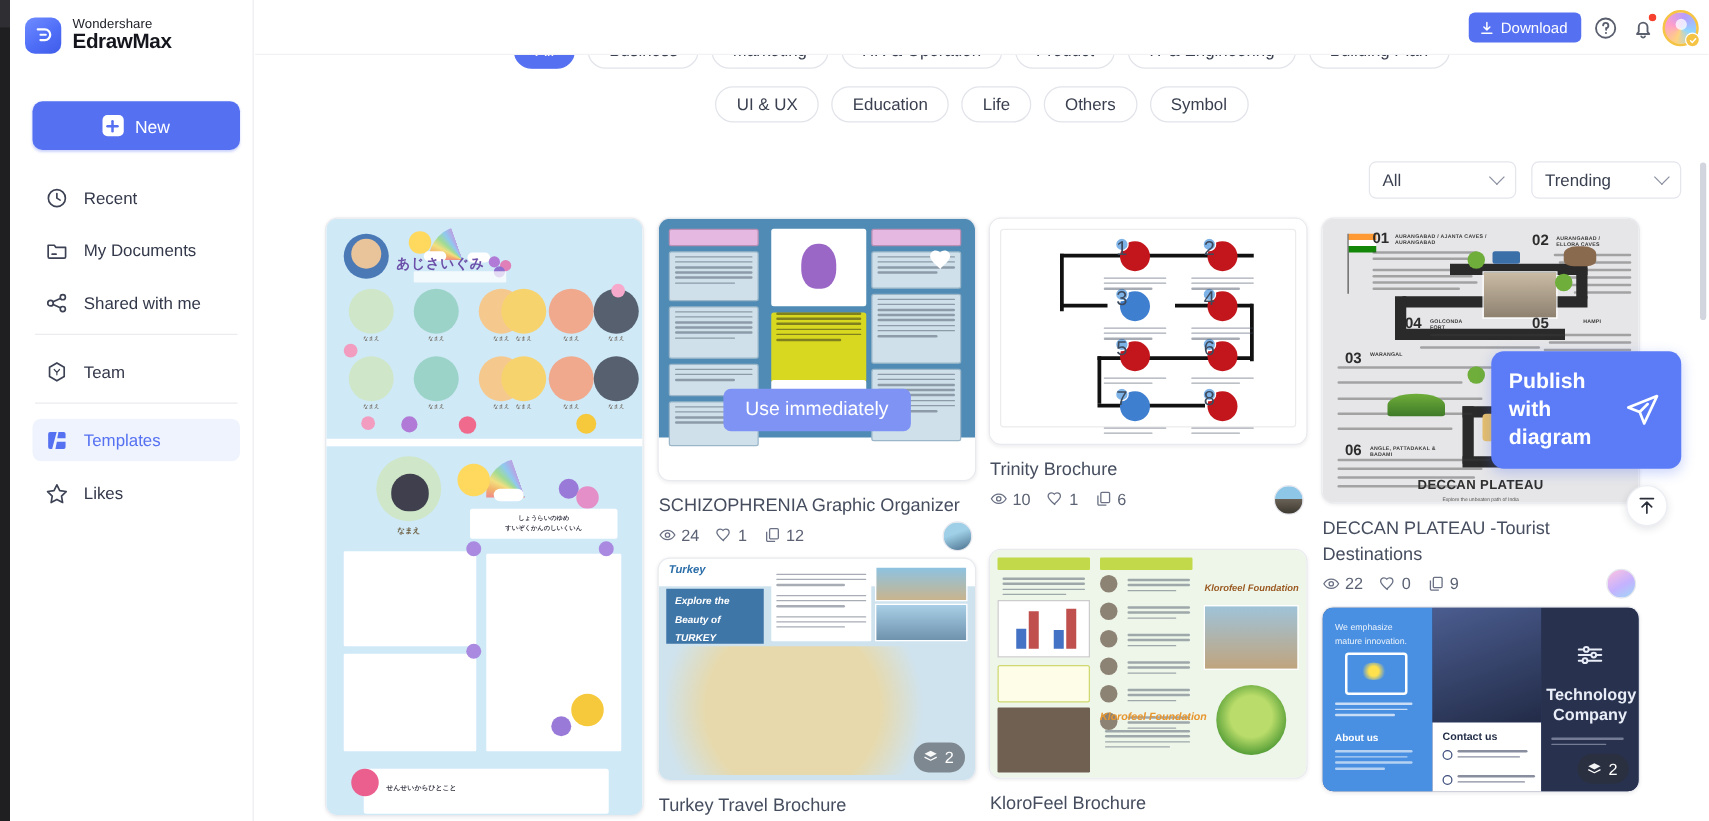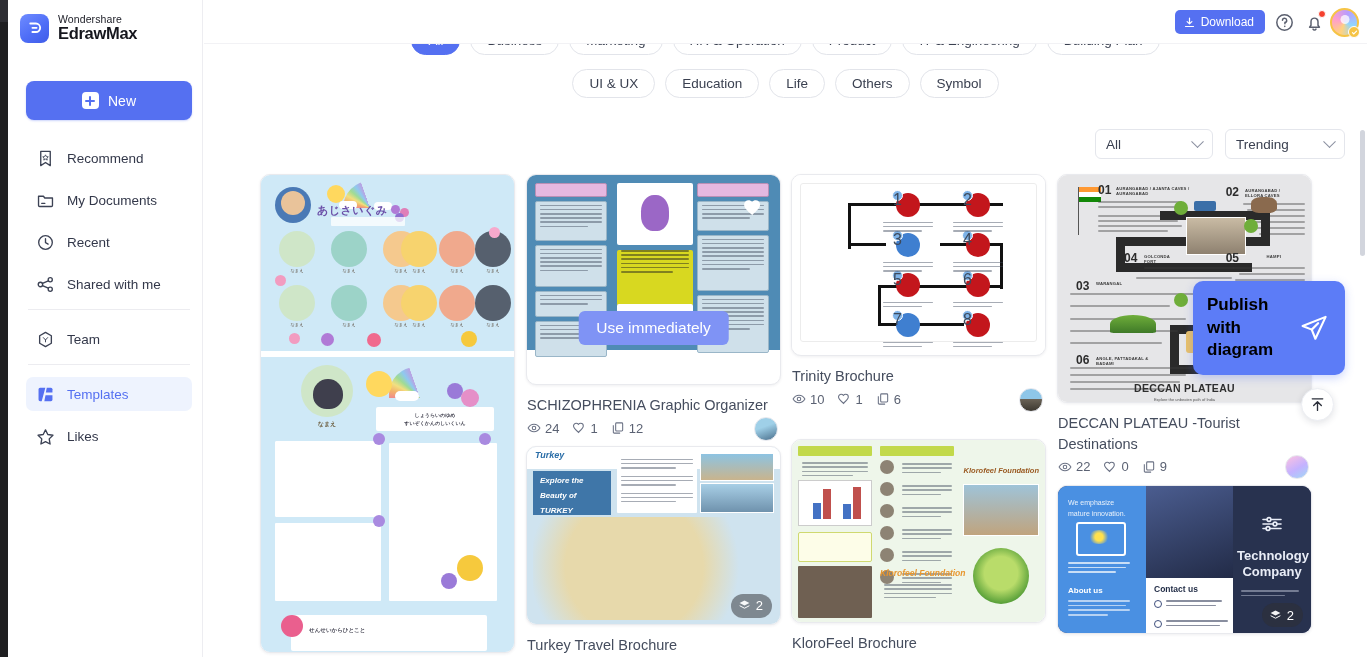--- a/index.html
+++ b/index.html
@@ -175,21 +175,21 @@
   .page-badge {
     position:absolute; right: 8px; bottom: 8px;
     background: rgba(45,45,50,.5); color:#fff; border-radius: 13px;
     height: 24px; padding: 0 9px 0 7px; display:flex; align-items:center; gap:5px;
     font-size: 13px; z-index: 5;
   }
 
   
   .publish {
     position:absolute; right: 22px; top: 281px; width: 152px;
-    background:#5c7cf7; color:#000000; border-radius: 10px;
+    background:#5c7cf7; color:#ffffff; border-radius: 10px;
     padding: 13px 14px; display:flex; align-items:center; gap:6px;
     font-size: 17px; font-weight: 700; line-height: 1.33; cursor:pointer; z-index: 30;
     box-shadow: 0 3px 10px rgba(70,100,240,.28);
   }
   .publish-txt { width: 86px; }
   .send-ico { width: 30px; height: 30px; flex:0 0 auto; color:#fff; }
 
   .totop {
     position:absolute; right: 33px; top: 388px; width: 33px; height: 33px;
     border-radius: 50%; background:#fff; border:1px solid #eceef3;
@@ -317,42 +317,35 @@
       </div>
     </div>
 
     <button class="new-btn">
       <span class="new-plus"></span>
       <span>New</span>
     </button>
 
     <div class="nav">
 
+
       <div class="nav-item">
         <svg class="nav-ico" viewBox="0 0 24 24" fill="none" stroke="#3c4254" stroke-width="1.7">
-          <path d="M6 3h12v18l-6-4-6 4V3z" stroke-linejoin="round"></path>
-          <path d="M12 7.4l1.1 2.2 2.4.3-1.8 1.7.5 2.4-2.2-1.2-2.2 1.2.5-2.4-1.8-1.7 2.4-.3z" stroke-width="1.1" stroke-linejoin="round"></path>
+          <circle cx="12" cy="12" r="8.6"></circle>
+            <path d="M12 7.3V12l3.3 2" stroke-linecap="round"></path>
         </svg>
-        <span>Recommend</span>
+        <span>Recent</span>
       </div>
 
       <div class="nav-item">
         <svg class="nav-ico" viewBox="0 0 24 24" fill="none" stroke="#3c4254" stroke-width="1.7">
           <path d="M3.2 6.6h6.2l1.7 2.2h9.7v9.4a1.4 1.4 0 0 1-1.4 1.4H4.6a1.4 1.4 0 0 1-1.4-1.4z" stroke-linejoin="round"></path>
           <path d="M7.2 15.6h4" stroke-linecap="round"></path>
         </svg>
         <span>My Documents</span>
-      </div>
-
-      <div class="nav-item">
-        <svg class="nav-ico" viewBox="0 0 24 24" fill="none" stroke="#3c4254" stroke-width="1.7">
-          <circle cx="12" cy="12" r="8.6"></circle>
-            <path d="M12 7.3V12l3.3 2" stroke-linecap="round"></path>
-        </svg>
-        <span>Recent</span>
       </div>
 
       <div class="nav-item">
         <svg class="nav-ico" viewBox="0 0 24 24" fill="none" stroke="#3c4254" stroke-width="1.7">
           <circle cx="18" cy="6" r="2.6"></circle>
             <circle cx="18" cy="18" r="2.6"></circle>
             <circle cx="5.6" cy="12" r="2.8"></circle>
           <path d="M8.2 10.7l7.3-3.4M8.2 13.3l7.3 3.4" stroke-linecap="round"></path>
         </svg>
         <span>Shared with me</span>

